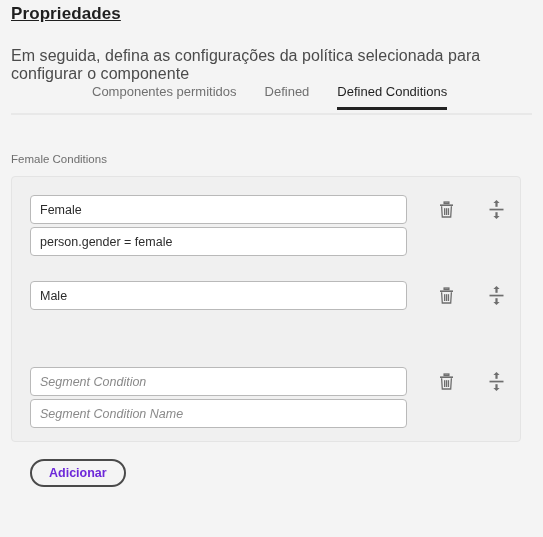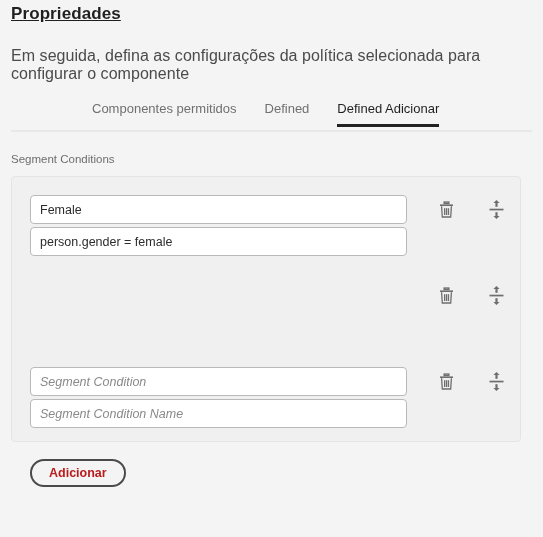--- a/index.html
+++ b/index.html
@@ -40,21 +40,21 @@
     top: 47px;
     font-size: 16px;
     color: #4b4b4b;
     letter-spacing: 0.05px;
   }
 
   
   .tabstrip {
     position: absolute;
     left: 11px;
-    top: 101px;
+    top: 84px;
     width: 521px;
     height: 32px;
   }
   .tabstrip-line {
     position: absolute;
     left: 0;
     top: 29px;
     width: 521px;
     height: 2px;
     background: #e8e8e8;
@@ -184,43 +184,43 @@
     left: 18px;
     top: 282px;
     height: 28px;
     padding: 0 17px;
     background: transparent;
     border: 2px solid #4a4a4a;
     border-radius: 14px;
     font-family: "Liberation Sans", sans-serif;
     font-size: 12.5px;
     font-weight: bold;
-    color: #b91c1c;
+    color: #6d28d9;
     cursor: pointer;
     line-height: 24px;
   }
 </style>
 </head>
 <body>
 
 <div class="page">
 
   <div class="page-title">Propriedades</div>
   <div class="page-subtitle">Em seguida, defina as configurações da política selecionada para configurar o componente</div>
 
   <div class="tabstrip">
     <div class="tabstrip-line"></div>
     <div class="tabs">
       <button class="tab">Componentes permitidos</button>
       <button class="tab">Defined</button>
-      <button class="tab active">Defined Adicionar</button>
+      <button class="tab active">Defined Conditions</button>
     </div>
   </div>
 
-  <div class="section-label">Segment Conditions</div>
+  <div class="section-label">Female Conditions</div>
 
   <div class="conditions-panel">
 
     <div class="condition-group g0">
       <div class="condition-fields">
         <input class="cond-input" type="text" value="Female" style="">
         <input class="cond-input" type="text" value="person.gender = female" style="">
       </div>
       <div class="group-actions">
         <button class="icon-btn delete">
@@ -244,20 +244,21 @@
               <rect x="6.4" y="12.2" width="2.2" height="4.4" fill="#6e6e6e"></rect>
               <path d="M7.5 19 L10.6 15.9 L4.4 15.9 Z" fill="#6e6e6e"></path>
             </svg>
           </span>
         </button>
       </div>
     </div>
 
     <div class="condition-group g1">
       <div class="condition-fields">
+        <input class="cond-input" type="text" value="Male" style="">
       </div>
       <div class="group-actions">
         <button class="icon-btn delete">
           <span>
             <svg width="15" height="17" viewBox="0 0 15 17" fill="none">
               <rect x="1" y="3.4" width="13" height="1.6" fill="#6e6e6e"></rect>
               <rect x="5.1" y="1" width="4.8" height="1.5" fill="none" stroke="#6e6e6e" stroke-width="1.3"></rect>
               <path d="M2.6 5.3 L3.3 16 L11.7 16 L12.4 5.3" fill="none" stroke="#6e6e6e" stroke-width="1.3"></path>
               <rect x="5" y="7.2" width="1.3" height="6.8" fill="#6e6e6e"></rect>
               <rect x="6.9" y="7.2" width="1.3" height="6.8" fill="#6e6e6e"></rect>

